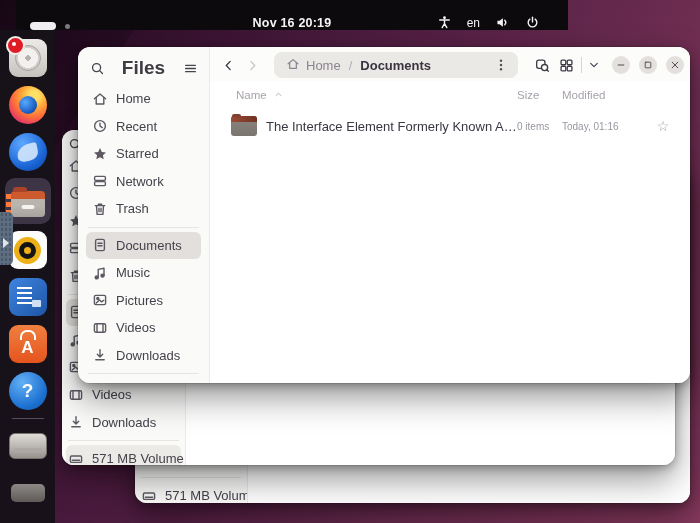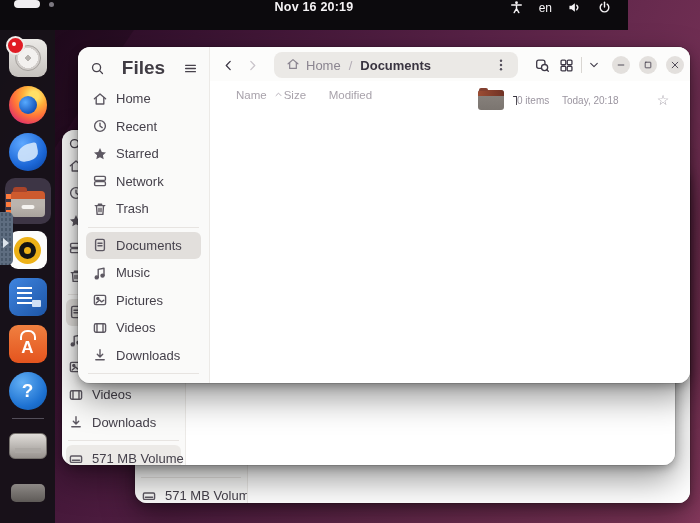--- a/index.html
+++ b/index.html
@@ -7,27 +7,27 @@
        font-family:"Liberation Sans","DejaVu Sans",sans-serif;
        -webkit-font-smoothing:antialiased}
   
   .desktop{position:absolute;inset:0;
     background:linear-gradient(118deg,#1d091b 0%,#32102c 16%,#47193b 34%,#572146 50%,#672a4e 66%,#773156 82%,#87395e 100%)}
   .facet{position:absolute;inset:0;pointer-events:none}
   .facet.f1{background:linear-gradient(160deg,rgba(255,255,255,.05),transparent 40%);
     clip-path:polygon(0 55%,100% 20%,100% 100%,0 100%)}
   .facet.f2{background:rgba(0,0,0,.18);clip-path:polygon(0 0,22% 0,6% 32%,0 38%)}
   
-  .topbar{position:absolute;left:0;top:0;width:628px;height:30px;background:#0c0a0d;
-    display:flex;align-items:flex-start;color:#f5f3f5;z-index:30}
+  .topbar{position:absolute;left:16px;top:0;width:552px;height:30px;background:#0c0a0d;
+    display:flex;align-items:flex-end;color:#f5f3f5;z-index:30}
   .ws{display:flex;align-items:center;margin-left:14px}
   .ws-pill{width:26px;height:8px;border-radius:4px;background:#f0eef0}
   .ws-dot{width:5px;height:5px;border-radius:50%;background:#7c7880;margin-left:9px}
   .clock{position:absolute;left:0;right:0;text-align:center;font-size:12.5px;font-weight:600;letter-spacing:.2px}
-  .tb-right{margin-left:auto;display:flex;align-items:center;gap:15px;padding-right:16px;z-index:2}
+  .tb-right{margin-left:auto;display:flex;align-items:center;gap:15px;padding-right:28px;z-index:2}
   .tb-ic{width:15px;height:15px;color:#f5f3f5;display:block}
   .tb-lang{font-size:12px;color:#f5f3f5}
   
   .dock{position:absolute;left:0;top:30px;width:55px;height:493px;background:rgba(23,18,25,.97);
     display:flex;flex-direction:column;align-items:center;padding-top:7px;gap:5px;z-index:25;box-sizing:border-box}
   .slot{width:46px;height:42px;display:flex;align-items:center;justify-content:center;flex:none}
   .slot.active{background:#3d3545;border-radius:10px;height:46px}
   .di{width:38px;height:38px;position:relative;flex:none}
   .di-disk{background:linear-gradient(#eceae7,#c6c2be);border-radius:9px}
   .di-disk .disc{position:absolute;inset:6px;border-radius:50%;border:1px solid #a5a19d;
@@ -113,21 +113,21 @@
   .crumb-cur{color:#393440;font-weight:600;font-size:13px;white-space:nowrap;overflow:hidden;text-overflow:ellipsis}
   .kebab-btn{margin-left:auto;width:18px;height:18px;color:#55505c;display:flex;align-items:center;justify-content:center;flex:none}
   .kebab-btn svg{width:14px;height:14px}
   .tb-divider{width:1px;height:16px;background:#d9d6d2;margin:0 3px;flex:none}
   .chev-btn{width:18px;height:18px;display:flex;align-items:center;justify-content:center;color:#3d3846;flex:none}
   .chev-btn svg{width:12px;height:12px}
   .winctl{width:18px;height:18px;border-radius:50%;background:#e3e0dd;color:#3d3846;
     display:flex;align-items:center;justify-content:center;margin-left:9px;flex:none}
   .winctl svg{width:10px;height:10px}
   
-  .content{flex:1;display:flex;flex-direction:row;overflow:hidden;background:#fff}
+  .content{flex:1;display:flex;flex-direction:column;overflow:hidden;background:#fff}
   .list-head{height:26px;flex:none;display:flex;align-items:center;padding:2px 14px 0 26px;
     color:#a8a2ab;font-size:11.5px;box-sizing:border-box}
   .lh-name{flex:1;display:flex;align-items:center;gap:6px;min-width:0}
   .lh-name svg{width:11px;height:11px;color:#b5afb8}
   .colw-size{width:45px;flex:none}
   .colw-mod{width:88px;flex:none}
   .colw-star{width:26px;flex:none}
   .rows{flex:1;overflow:hidden}
   .frow{height:38px;display:flex;align-items:center;padding:0 14px 0 21px;font-size:13px;color:#3b3741;box-sizing:border-box}
   .fic{width:26px;height:20px;margin-right:9px;flex:none;position:relative;border-radius:3px;
@@ -749,21 +749,21 @@
           </span>
           <span class="colw-size">Size</span>
           <span class="colw-mod">Modified</span>
           <span class="colw-star"></span>
         </div>
         <div class="rows">
             <div class="frow">
               <span class="fic"></span>
               <span class="fname">The Interface Element Formerly Known As Folder</span>
               <span class="fsize">0 items</span>
-              <span class="fmod">Today, 20:18</span>
+              <span class="fmod">Today, 01:16</span>
               <span class="fstar">☆</span>
             </div>
           </div>
       </div>
     </div>
   </div>
 </div>
 
 <div class="topbar">
   <div class="ws">

